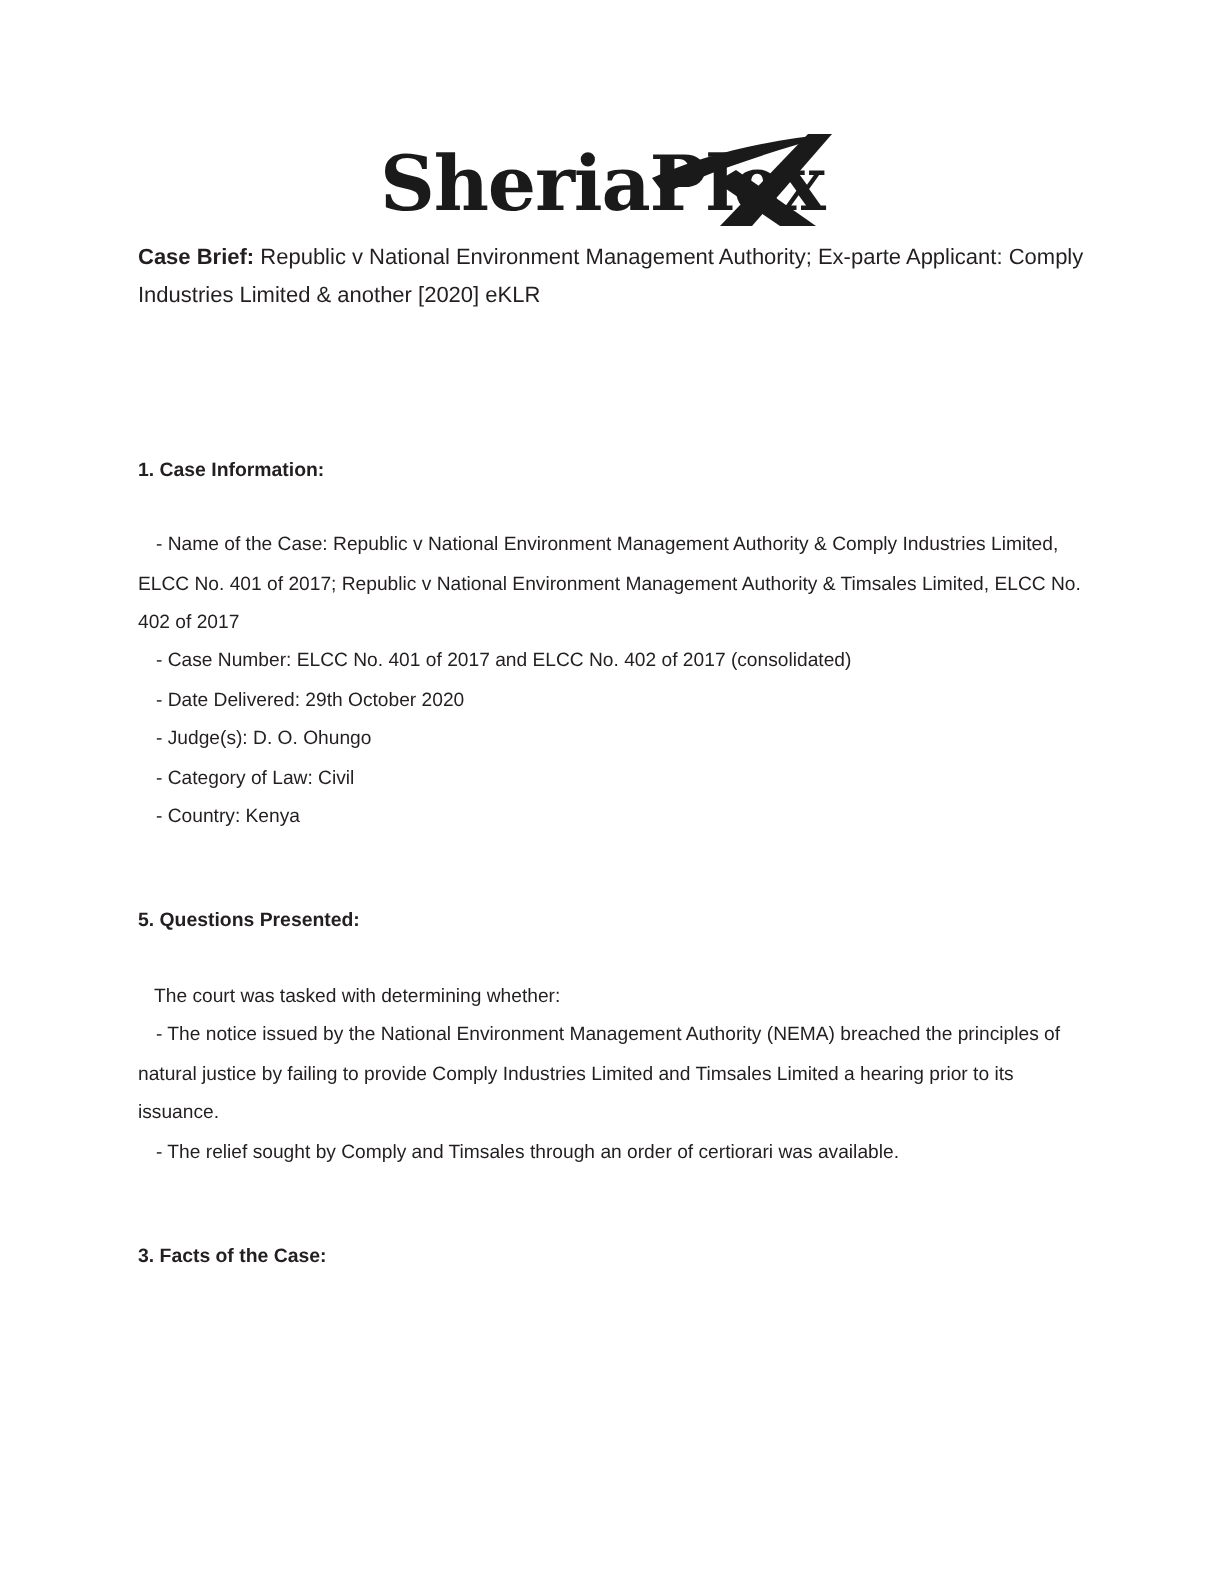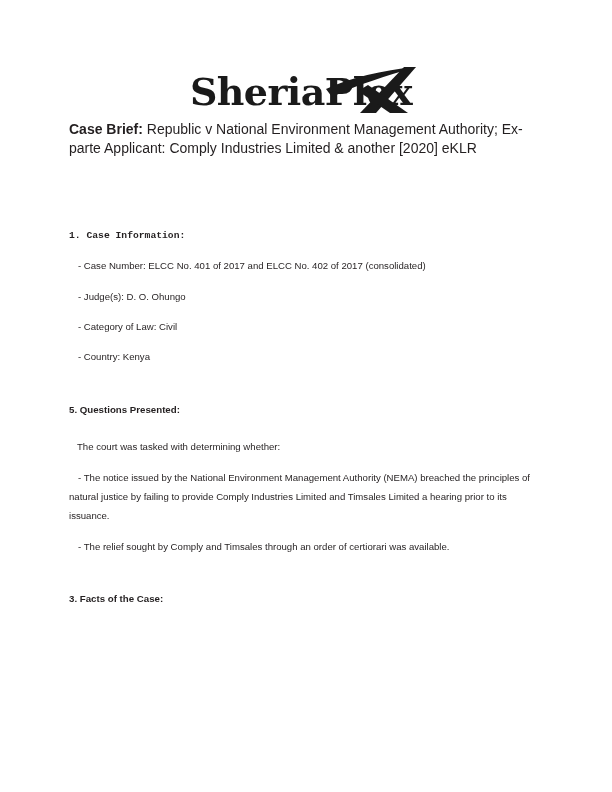--- a/index.html
+++ b/index.html
@@ -55,21 +55,21 @@
 
   p {
     margin: 0;
     font-size: 9.6px;
     line-height: 19.4px;
     color: #231f20;
     text-align: left;
   }
 
   .caseline {
-    font-size: 14px;
+    font-size: 11px;
     line-height: 19.4px;
     margin-bottom: 4px;
   }
   .caseline .lead {
     font-weight: 700;
   }
 
   .section-heading {
     font-size: 9.7px;
     font-weight: 700;
@@ -83,23 +83,23 @@
     text-indent: 9px;
   }
 
   .body-para {
     font-size: 9.6px;
     line-height: 19.4px;
     text-indent: 8px;
   }
 
   
-  .sp-sec1-head { margin-top: 67px; font-family: Liberation Mono, monospace; }
+  .sp-sec1-head { margin-top: 67px; }
   .sp-after-head { margin-top: 18px; }
-  .sp-bullet { margin-top: 11px; }
+  .sp-bullet { }
   .sp-sec2-head { margin-top: 33px; }
   .sp-sec3-head { margin-top: 33px; }
 </style>
 </head>
 <body>
 
 <div class="page">
 
   <div class="logo-block">
     <svg class="logo-svg" width="232" height="52" viewBox="0 0 232 52" aria-hidden="true">
@@ -113,21 +113,23 @@
         <path d="M178 20 L 218 48 L 200 48 L 168 26 Z"></path>
       </g>
     </svg>
   </div>
 
   <div class="content">
 
     <p class="caseline"><span class="lead">Case Brief:</span> <span>Republic v National Environment Management Authority; Ex-parte Applicant: Comply Industries Limited &amp; another [2020] eKLR</span></p>
 
     <p class="section-heading sp-sec1-head">1. Case Information:</p>
+    <p class="bullet sp-after-head">- Name of the Case: Republic v National Environment Management Authority &amp; Comply Industries Limited, ELCC No. 401 of 2017; Republic v National Environment Management Authority &amp; Timsales Limited, ELCC No. 402 of 2017</p>
     <p class="bullet sp-bullet">- Case Number: ELCC No. 401 of 2017 and ELCC No. 402 of 2017 (consolidated)</p>
+    <p class="bullet sp-bullet">- Date Delivered: 29th October 2020</p>
     <p class="bullet sp-bullet">- Judge(s): D. O. Ohungo</p>
     <p class="bullet sp-bullet">- Category of Law: Civil</p>
     <p class="bullet sp-bullet">- Country: Kenya</p>
 
     <p class="section-heading sp-sec2-head">5. Questions Presented:</p>
     <p class="body-para sp-after-head">The court was tasked with determining whether:</p>
     <p class="bullet sp-bullet">- The notice issued by the National Environment Management Authority (NEMA) breached the principles of natural justice by failing to provide Comply Industries Limited and Timsales Limited a hearing prior to its issuance.</p>
     <p class="bullet sp-bullet">- The relief sought by Comply and Timsales through an order of certiorari was available.</p>
 
     <p class="section-heading sp-sec3-head">3. Facts of the Case:</p>

